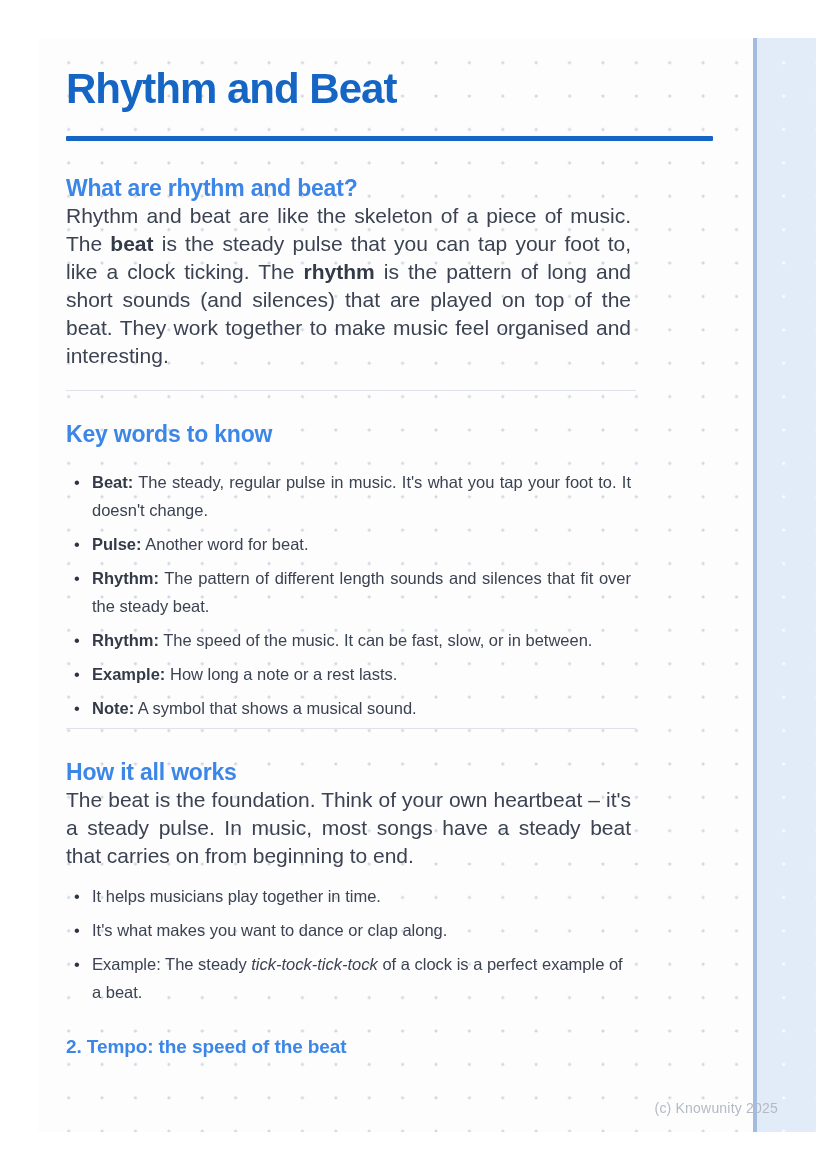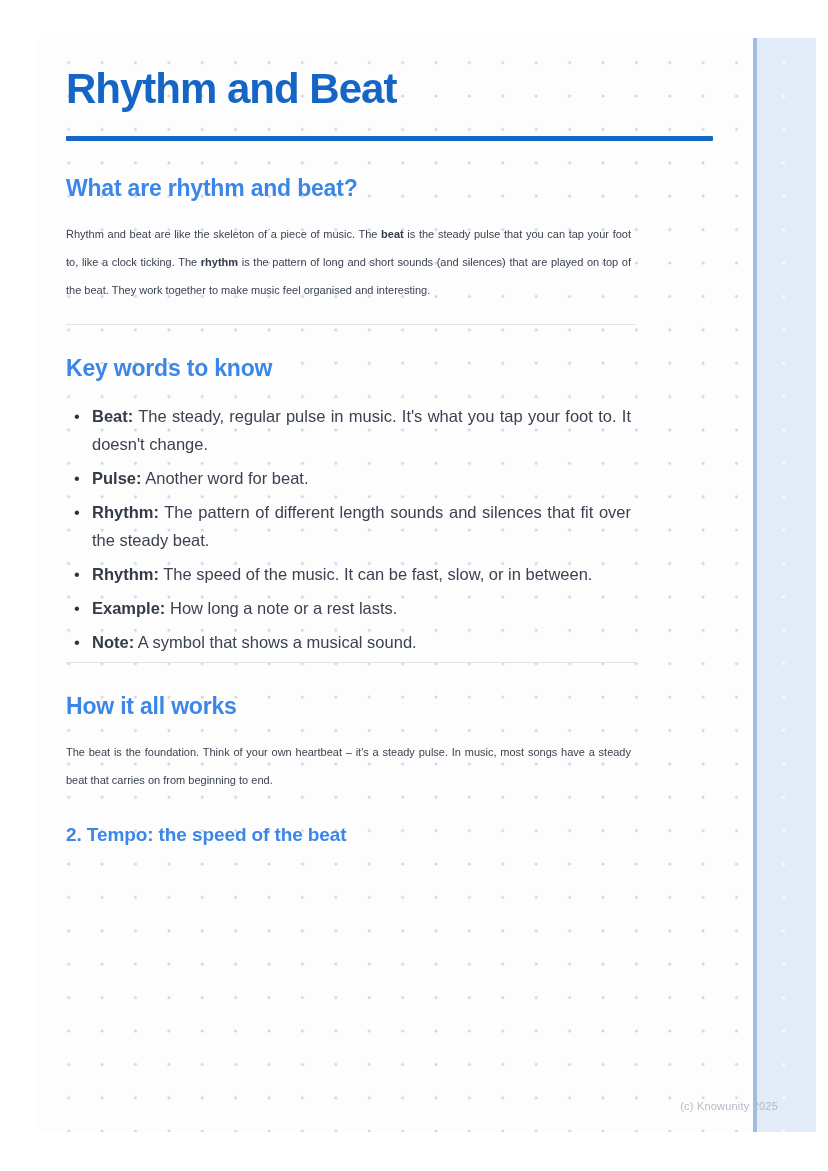--- a/index.html
+++ b/index.html
@@ -60,24 +60,23 @@
   .h3 {
     font-size:19px;
     font-weight:700;
     color:#3b86e7;
     letter-spacing:-0.1px;
     margin-top:30px;
   }
   .h3.last { }
   .para {
     width:565px;
-    font-size:11px;
+    font-size:21px;
     line-height:28px;
     color:#3b4251;
-    margin-top:18px;
   }
   .justify { text-align:justify; }
   .divider {
     width:570px; height:1px;
     background:#dfe2e8;
     border:none;
     margin-top:20px;
   }
   .divider.tight { margin-top:2px; }
   ul.bullets {
@@ -101,21 +100,21 @@
     color:#2e3440;
     font-size:16.5px;
   }
   ul.bullets.justified li { text-align:justify; }
   strong { font-weight:700; color:#343b48; }
   em { font-style:italic; }
   .watermark {
     position:absolute;
     top:1100px;
     right:50px;
-    font-size:11px;
+    font-size:14px;
     color:#b4bac4;
     z-index:5;
     letter-spacing:0.2px;
   }
 </style>
 </head>
 <body>
 
 <div class="page">
   <div class="side-panel"></div>
@@ -145,19 +144,24 @@
       <li><strong>Note:</strong>
         <span>A symbol that shows a musical sound.</span></li>
     </ul>
 
     <div class="divider tight"></div>
 
     <h2 class="h2 after-divider">How it all works</h2>
 
     <p class="para justify">The beat is the foundation. Think of your own heartbeat – it's a steady pulse. In music, most songs have a steady beat that carries on from beginning to end.</p>
 
+    <ul class="bullets small-gap">
+      <li>It helps musicians play together in time.</li>
+      <li>It's what makes you want to dance or clap along.</li>
+      <li><span>Example: The steady </span><em>tick-tock-tick-tock</em><span> of a clock is a perfect example of a beat.</span></li>
+    </ul>
 
     <h3 class="h3 last">2. Tempo: the speed of the beat</h3>
 
   </div>
 </div>
 
 <div class="watermark">(c) Knowunity 2025</div>
 
 </body></html>

